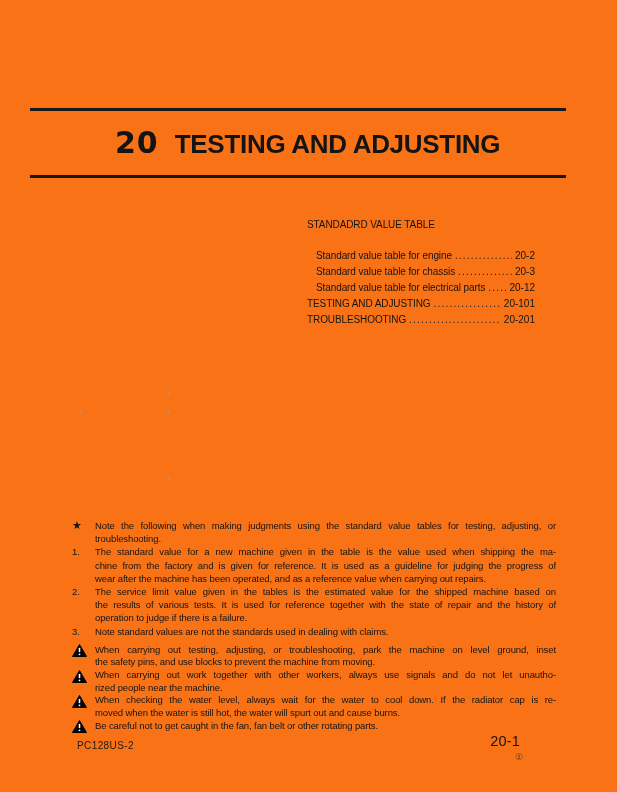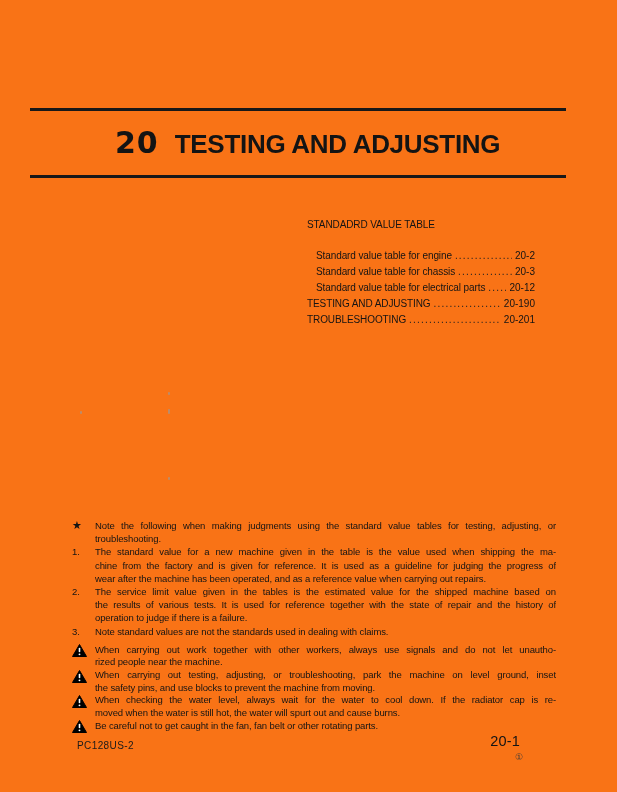--- a/index.html
+++ b/index.html
@@ -77,21 +77,21 @@
       <span class="toc-page">20-3</span>
     </div>
     <div class="toc-item indent">
       <span class="toc-label">Standard value table for electrical parts</span>
       <span class="toc-leader">..................................................................................</span>
       <span class="toc-page">20-12</span>
     </div>
     <div class="toc-item">
       <span class="toc-label">TESTING AND ADJUSTING</span>
       <span class="toc-leader">..................................................................................</span>
-      <span class="toc-page">20-190</span>
+      <span class="toc-page">20-101</span>
     </div>
     <div class="toc-item">
       <span class="toc-label">TROUBLESHOOTING</span>
       <span class="toc-leader">..................................................................................</span>
       <span class="toc-page">20-201</span>
     </div>
   </div>
 
   <div class="notes">
 
@@ -132,36 +132,36 @@
 
       <div class="warn-row">
         <div class="warn-icon-box marker">
           <svg width="15" height="13" viewBox="0 0 30 26">
               <path d="M15 1 L29 25 L1 25 Z" fill="#000" stroke="#000" stroke-width="2" stroke-linejoin="round"></path>
               <rect x="13.4" y="7.5" width="3.2" height="9" rx="1.6" fill="#fff"></rect>
               <circle cx="15" cy="20.7" r="1.9" fill="#fff"></circle>
             </svg>
         </div>
         <div class="body">
+          <div class="ln">When carrying out testing, adjusting, or troubleshooting, park the machine on level ground, inset</div>
+          <div class="ln last">the safety pins, and use blocks to prevent the machine from moving.</div>
+        </div>
+      </div>
+
+      <div class="warn-row">
+        <div class="warn-icon-box marker">
+          <svg width="15" height="13" viewBox="0 0 30 26">
+              <path d="M15 1 L29 25 L1 25 Z" fill="#000" stroke="#000" stroke-width="2" stroke-linejoin="round"></path>
+              <rect x="13.4" y="7.5" width="3.2" height="9" rx="1.6" fill="#fff"></rect>
+              <circle cx="15" cy="20.7" r="1.9" fill="#fff"></circle>
+            </svg>
+        </div>
+        <div class="body">
           <div class="ln">When carrying out work together with other workers, always use signals and do not let unautho-</div>
           <div class="ln last">rized people near the machine.</div>
-        </div>
-      </div>
-
-      <div class="warn-row">
-        <div class="warn-icon-box marker">
-          <svg width="15" height="13" viewBox="0 0 30 26">
-              <path d="M15 1 L29 25 L1 25 Z" fill="#000" stroke="#000" stroke-width="2" stroke-linejoin="round"></path>
-              <rect x="13.4" y="7.5" width="3.2" height="9" rx="1.6" fill="#fff"></rect>
-              <circle cx="15" cy="20.7" r="1.9" fill="#fff"></circle>
-            </svg>
-        </div>
-        <div class="body">
-          <div class="ln">When carrying out testing, adjusting, or troubleshooting, park the machine on level ground, inset</div>
-          <div class="ln last">the safety pins, and use blocks to prevent the machine from moving.</div>
         </div>
       </div>
 
       <div class="warn-row">
         <div class="warn-icon-box marker">
           <svg width="15" height="13" viewBox="0 0 30 26">
               <path d="M15 1 L29 25 L1 25 Z" fill="#000" stroke="#000" stroke-width="2" stroke-linejoin="round"></path>
               <rect x="13.4" y="7.5" width="3.2" height="9" rx="1.6" fill="#fff"></rect>
               <circle cx="15" cy="20.7" r="1.9" fill="#fff"></circle>
             </svg>

